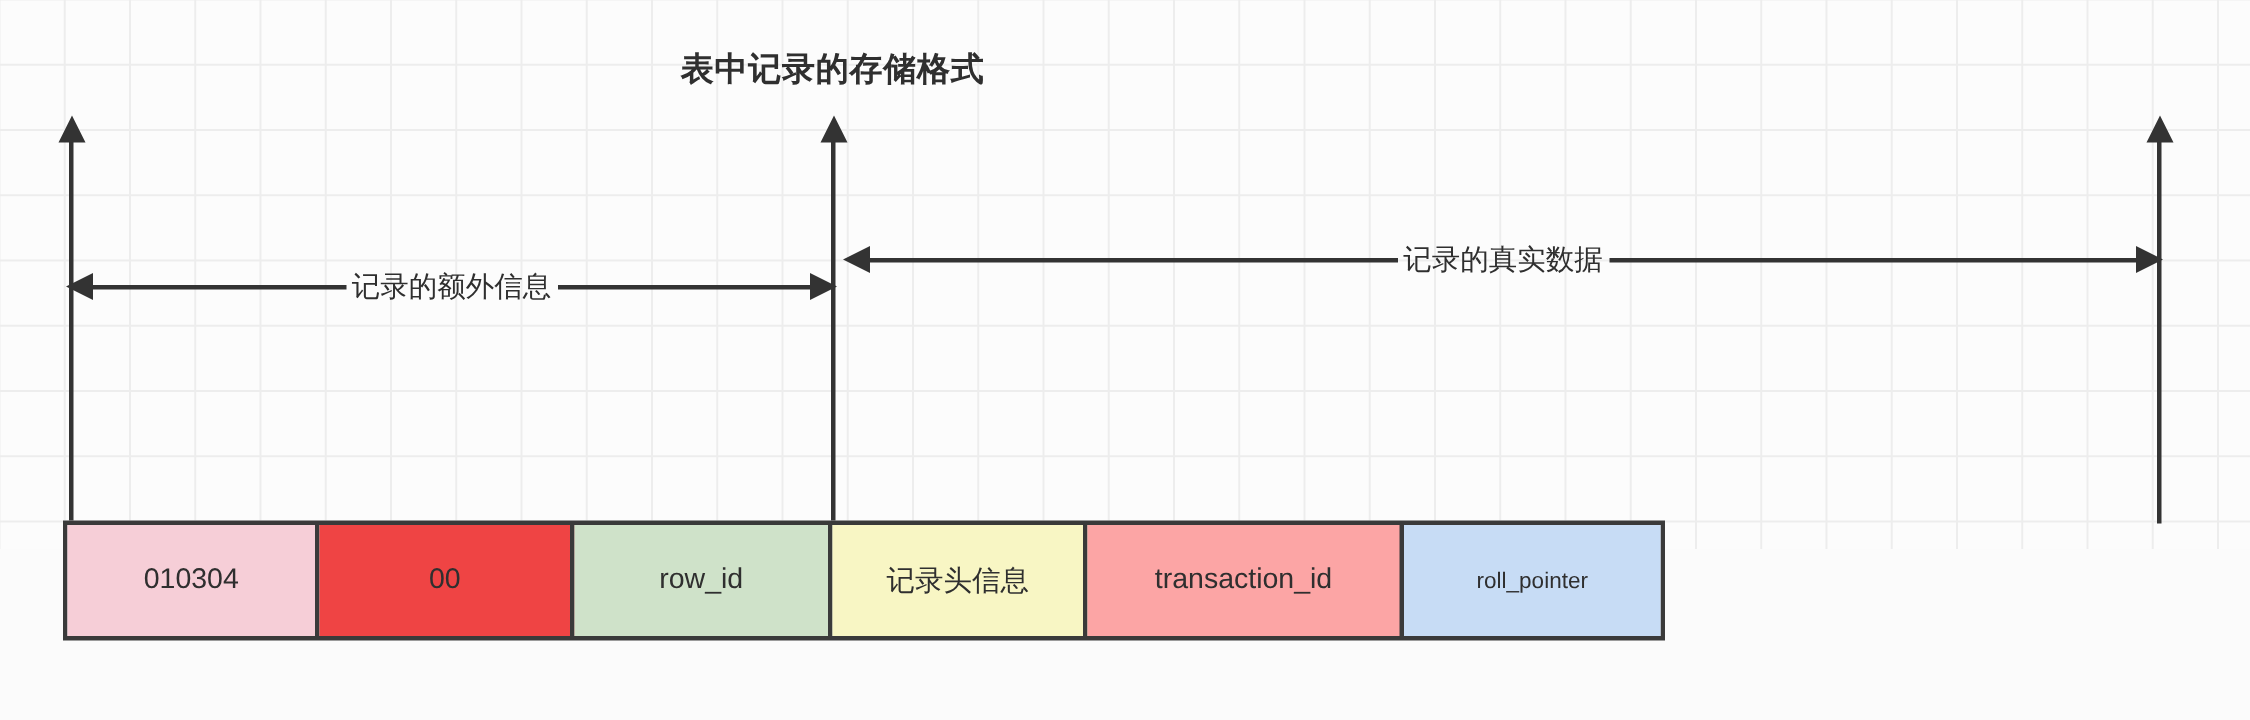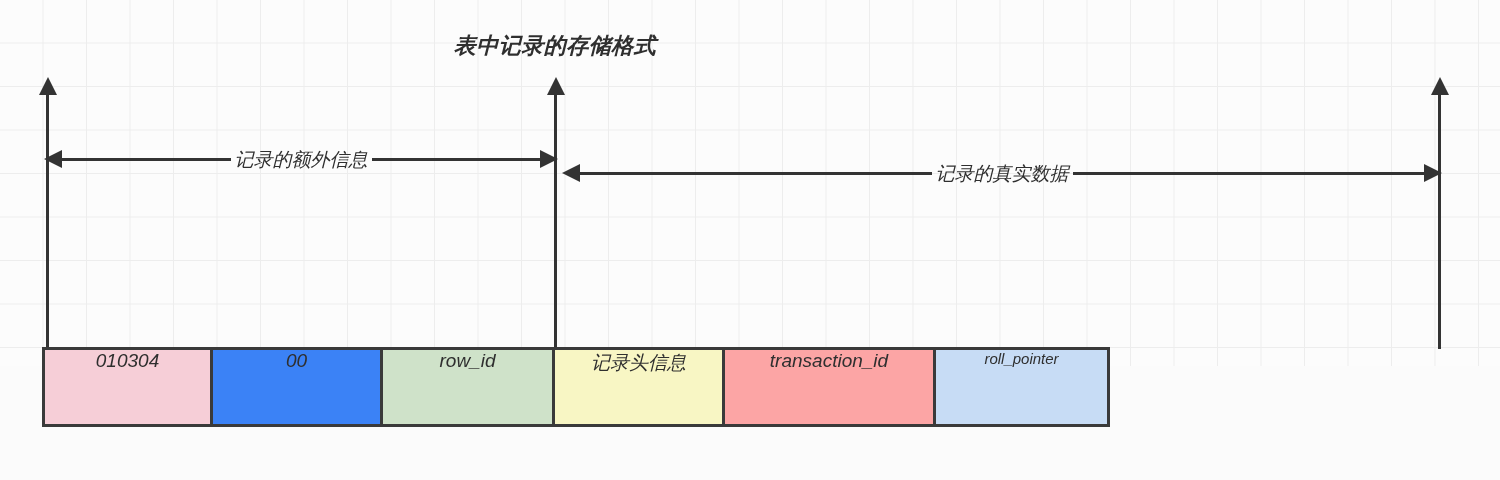--- a/index.html
+++ b/index.html
@@ -16,21 +16,20 @@
   #canvas {
     position: relative;
     width: 1500px;
     height: 366px;
     background-color: #fcfcfc;
     background-image:
       linear-gradient(to right, #ededed 1px, transparent 1px),
       linear-gradient(to bottom, #ededed 1px, transparent 1px);
     background-size: 43.5px 43.5px;
     background-position: -1px -1px;
-    font-style: italic;
   }
 
   
   #title {
     position: absolute;
     left: 0;
     top: 31px;
     width: 1110px;
     text-align: center;
     font-size: 22px;
@@ -101,20 +100,21 @@
     top: 347px;
     height: 80px;
     display: flex;
     border: 3px solid #3a3a3a;
     box-sizing: border-box;
     background: #fff;
   }
   .cell {
     box-sizing: border-box;
     display: flex;
+    align-items: center;
     justify-content: center;
     font-size: 19px;
     color: #2f2f2f;
     border-right: 3px solid #3a3a3a;
     white-space: nowrap;
     overflow: hidden;
   }
   .cell:last-child { border-right: none; }
   .cell.small { font-size: 15px; }
 </style>
@@ -128,41 +128,41 @@
   <div class="vguide" style="left:46px; top:93px; height:256px;">
     <div class="head"></div>
   </div>
   <div class="vguide" style="left:554px; top:93px; height:256px;">
     <div class="head"></div>
   </div>
   <div class="vguide" style="left:1438px; top:93px; height:256px;">
     <div class="head"></div>
   </div>
 
-  <div class="harrow" style="left:44px; top:147px; width:514px;">
+  <div class="harrow" style="left:44px; top:179px; width:514px;">
     <div class="lhead"></div>
     <div class="stem"></div>
     <div class="lbl">记录的额外信息</div>
     <div class="stem"></div>
     <div class="rhead"></div>
   </div>
 
   <div class="harrow" style="left:562px; top:161px; width:880px;">
     <div class="lhead"></div>
     <div class="stem"></div>
     <div class="lbl">记录的真实数据</div>
     <div class="stem"></div>
     <div class="rhead"></div>
   </div>
 
   <div id="record-bar">
     <div class="cell" style="background-color: rgb(246, 206, 215); width: 168px; flex: 0 0 168px;">
         <span>010304</span>
       </div>
-    <div class="cell" style="background-color: #3b82f6; width: 170px; flex: 0 0 170px;">
+    <div class="cell" style="background-color: #ef4444; width: 170px; flex: 0 0 170px;">
         <span>00</span>
       </div>
     <div class="cell" style="background-color: rgb(207, 226, 201); width: 172px; flex: 0 0 172px;">
         <span>row_id</span>
       </div>
     <div class="cell" style="background-color: rgb(248, 246, 196); width: 170px; flex: 0 0 170px;">
         <span>记录头信息</span>
       </div>
     <div class="cell" style="background-color: #fca5a5; width: 211px; flex: 0 0 211px;">
         <span>transaction_id</span>

